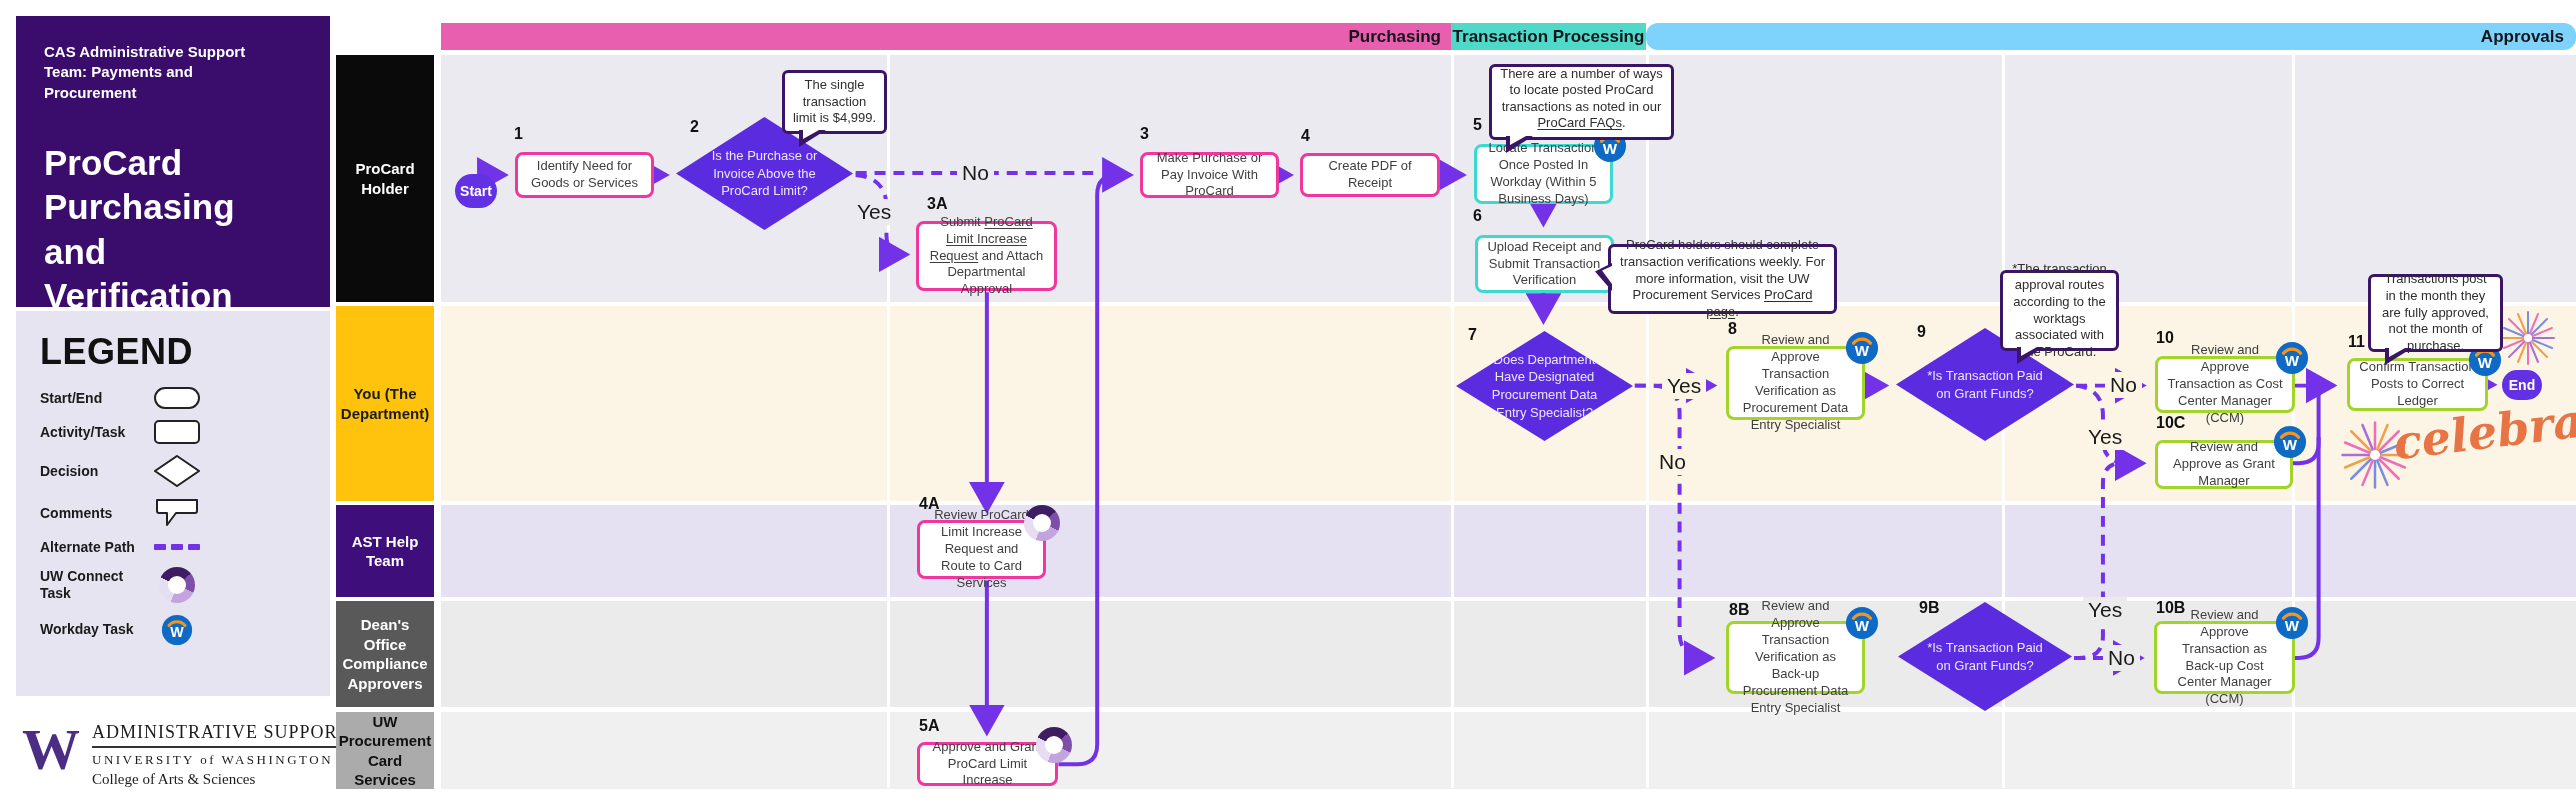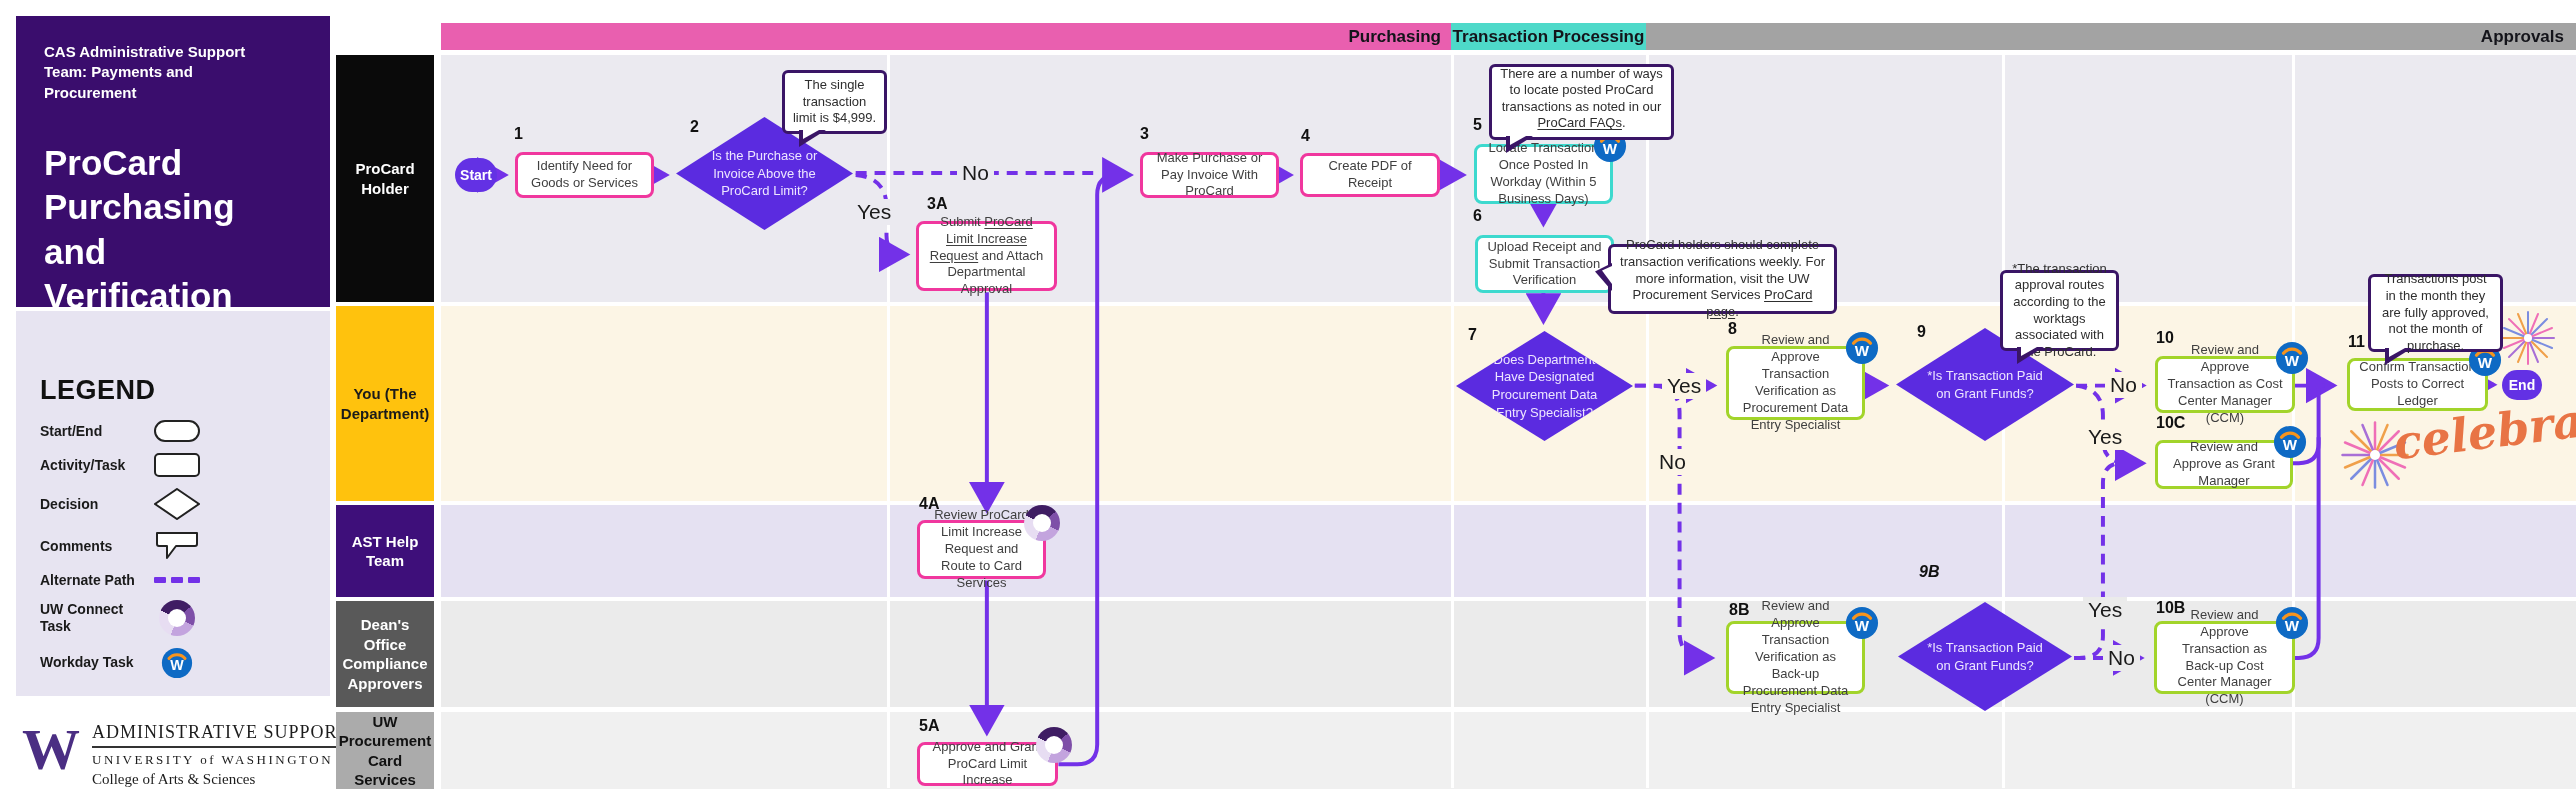--- a/index.html
+++ b/index.html
@@ -8,21 +8,21 @@
 
   
   .side-card { position:absolute; left:16px; top:16px; width:314px; height:291px;
     background:#3A0D6D; color:#fff; padding:26px 28px 24px 28px; display:flex; flex-direction:column; }
   .side-team { font-size:15px; font-weight:bold; line-height:1.35; width:239px; }
   .side-title { font-size:35px; font-weight:bold; line-height:1.27; margin-top:38px; }
   .side-asof { font-size:15px; font-weight:bold; margin-top:auto; }
 
   .legend-panel { position:absolute; left:16px; top:311px; width:314px; height:385px;
     background:#E7E4F1; padding:20px 24px; }
-  .legend-title { font-size:27px; font-weight:800; color:#111; letter-spacing:0.5px; margin-bottom:14px;margin-top:44px; }
+  .legend-title { font-size:36px; font-weight:800; color:#111; letter-spacing:0.5px; margin-bottom:14px; }
   .legend-row { display:flex; align-items:center; margin-bottom:11px; }
   .legend-label { width:107px; font-size:14px; font-weight:bold; color:#1a1a1a; line-height:1.2; }
   .legend-sym { width:60px; display:flex; justify-content:center; align-items:center; }
   .sym-pill { width:46px; height:22px; background:#fff; border:2px solid #222; border-radius:12px; }
   .sym-rect { width:46px; height:24px; background:#fff; border:2px solid #222; border-radius:5px; }
   .sym-dash { display:flex; gap:5px; }
   .sym-dash i { display:block; width:12px; height:6px; background:#7331E8; border-radius:1px; }
   .uwc { position:relative; border-radius:50%;
     background:conic-gradient(from 295deg, #3F1D63 0 115deg, #7E4FA8 115deg 180deg, #C3A4DE 180deg 265deg, #E7DDF2 265deg 360deg); }
   .uwc::after { content:""; position:absolute; inset:9px; background:#fff; border-radius:50%; }
@@ -33,21 +33,21 @@
   .logo-text { margin-left:12px; font-family:"Liberation Serif", serif; color:#1c1c1c; }
   .logo-org { font-size:18px; letter-spacing:1px; border-bottom:2px solid #333; padding-bottom:3px; }
   .logo-uni { font-size:13px; letter-spacing:2.5px; margin-top:4px; }
   .logo-college { font-size:15px; margin-top:3px; }
 
   
   .phase { position:absolute; top:23px; height:27px; display:flex; align-items:center;
     font-size:17px; font-weight:bold; color:#14141a; }
   .phase-purchasing { left:441px; width:1010px; background:#E95FAF; justify-content:flex-end; padding-right:10px; }
   .phase-transaction { left:1451px; width:195px; background:#4ED9C9; justify-content:center; }
-  .phase-approvals { left:1646px; width:930px; background:#a3a3a3; justify-content:flex-end; padding-right:12px; }
+  .phase-approvals { left:1646px; width:930px; background:#7dd3fc; justify-content:flex-end; padding-right:12px;border-radius:12px; }
 
   
   .lane-label { position:absolute; left:336px; width:98px; display:flex; align-items:center; justify-content:center;
     text-align:center; font-size:15px; font-weight:bold; padding:4px; line-height:1.3; }
   .row { position:absolute; left:441px; width:2135px; }
   .vdiv { position:absolute; top:55px; height:733px; width:3px; background:#fff; z-index:1; }
 
   
   .task { position:absolute; z-index:3; background:#fff; border-radius:8px; display:flex; align-items:center;
     justify-content:center; text-align:center; font-size:13px; line-height:1.3; color:#3f3f3f; padding:4px 8px; }
@@ -211,21 +211,21 @@
       <path d="M1645 388 H1724" marker-end="url(#arr)"></path>
       <path d="M1645 388 H1662 Q1690 388 1690 416 V636 Q1690 662 1716 662 H1722" marker-end="url(#arr)"></path>
       <path d="M2089 388 H2156" marker-end="url(#arr)"></path>
       <path d="M2089 388 Q2116 391 2116 418 V442 Q2116 462 2133 465"></path>
       <path d="M2087 662 H2092 Q2116 662 2116 640 V486 Q2116 468 2132 466"></path>
       <path d="M2131 466 H2156" marker-end="url(#arr)"></path>
       <path d="M2087 662 H2154" marker-end="url(#arr)"></path>
     </g>
   </svg>
 
-  <div class="pill" style="left:455px;top:158px;width:42px;height:34px;">Start</div>
+  <div class="pill" style="left:455px;top:174px;width:42px;height:34px;">Start</div>
 
   <span class="num" style="left:514px;top:125px;">1</span>
   <div class="task b-pink" style="left:515px;top:152px;width:139px;height:46px;">Identify Need for Goods or Services</div>
 
   <span class="num" style="left:690px;top:118px;">2</span>
   <div class="diamond" style="left:676px;top:117px;width:177px;height:113px;">
       <span>Is the Purchase or Invoice Above the ProCard Limit?</span>
     </div>
 
   <div class="comment" style="left:782px;top:70px;width:105px;height:64px;">
@@ -348,21 +348,21 @@
   <span class="num" style="left:1729px;top:601px;">8B</span>
   <div class="task b-green" style="left:1726px;top:621px;width:139px;height:73px;">
     <span>Review and Approve Transaction Verification as Back-up Procurement Data Entry Specialist</span>
     <svg class="wd node-badge-tr" width="34" height="34" viewBox="0 0 36 36">
         <circle cx="18" cy="18" r="17" fill="#0E6AC4"></circle>
         <path d="M9 13 A11.5 11.5 0 0 1 27 13" stroke="#F7941D" stroke-width="3.4" fill="none" stroke-linecap="round"></path>
         <text x="18" y="26" text-anchor="middle" font-size="16" font-weight="bold" fill="#fff" font-family="Liberation Sans, sans-serif">W</text>
       </svg>
   </div>
 
-  <span class="num" style="left:1919px;top:563px;font-style:italic;">9B</span>
+  <span class="num" style="left:1919px;top:599px;">9B</span>
   <div class="diamond" style="left:1898px;top:602px;width:174px;height:109px;">
       <span>*Is Transaction Paid on Grant Funds?</span>
     </div>
 
   <span class="num" style="left:2156px;top:599px;">10B</span>
   <div class="task b-green" style="left:2154px;top:621px;width:141px;height:73px;">
     <span>Review and Approve Transaction as Back-up Cost Center Manager (CCM)</span>
     <svg class="wd node-badge-tr" width="34" height="34" viewBox="0 0 36 36">
         <circle cx="18" cy="18" r="17" fill="#0E6AC4"></circle>
         <path d="M9 13 A11.5 11.5 0 0 1 27 13" stroke="#F7941D" stroke-width="3.4" fill="none" stroke-linecap="round"></path>

